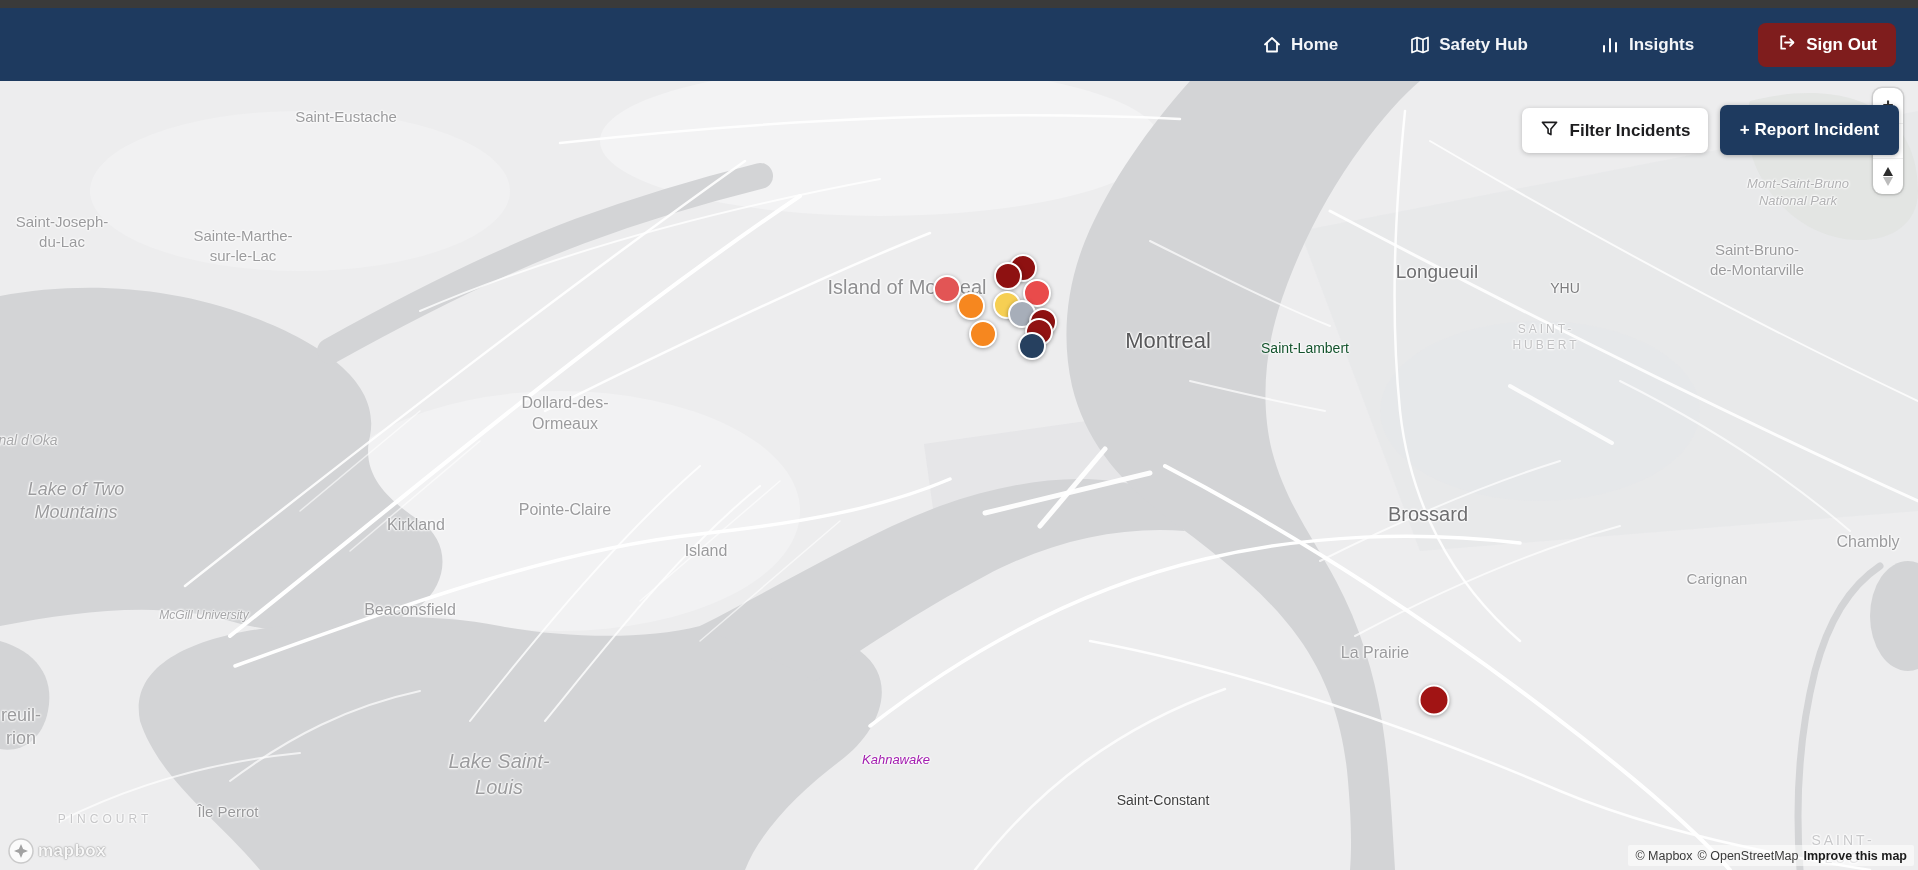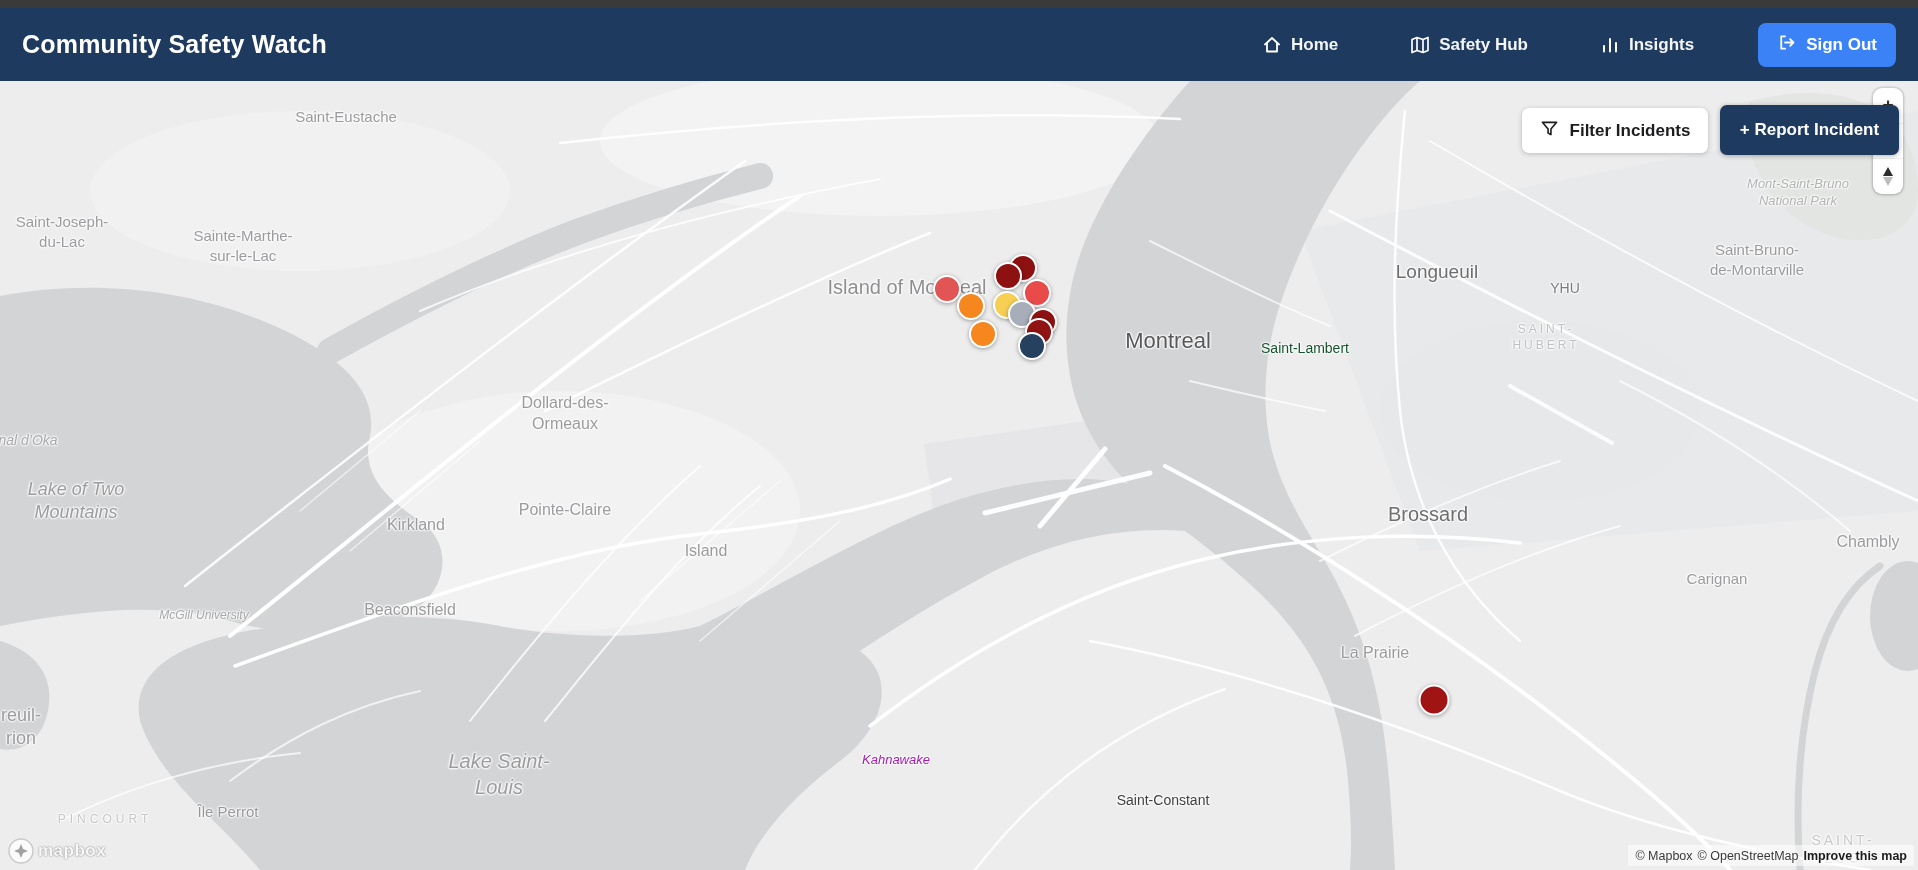--- a/index.html
+++ b/index.html
@@ -9,21 +9,21 @@
   
   .header{height:73px;background:#1e3a5f;display:flex;align-items:center;
     padding:0 22px;box-sizing:border-box;color:#fff;}
   .app-title{font-size:25px;font-weight:700;letter-spacing:.2px;}
   .spacer{flex:1;}
   .nav{display:flex;align-items:center;gap:60px;}
   .nav-item{display:flex;align-items:center;gap:9px;font-size:17px;font-weight:600;
     color:#f3f5f8;cursor:pointer;background:none;border:none;font-family:inherit;}
   .nav-item svg{display:block;}
   .signout-btn{margin-left:58px;display:flex;align-items:center;gap:10px;
-    background:#3b82f6;color:#fff;font-size:17px;font-weight:600;border:none;
+    background:#7f1d1d;color:#fff;font-size:17px;font-weight:600;border:none;
     border-radius:8px;padding:10px 19px;cursor:pointer;font-family:inherit;}
   
   .map{position:relative;width:1918px;height:789px;overflow:hidden;background:#ededee;}
   .map svg.base{position:absolute;left:0;top:0;z-index:0;}
   .map-label{position:absolute;z-index:1;transform:translate(-50%,-50%);
     text-align:center;white-space:pre-line;line-height:1.3;pointer-events:none;
     text-shadow:0 1px 2px rgba(255,255,255,.95),0 -1px 2px rgba(255,255,255,.95),
       1px 0 2px rgba(255,255,255,.95),-1px 0 2px rgba(255,255,255,.95);}
   .map-label.it{font-style:italic;}
   .incident-marker{position:absolute;z-index:2;border:2px solid #fff;border-radius:50%;
@@ -57,21 +57,20 @@
     align-items:center;gap:4px;opacity:.9;}
   .mapbox-logo .word{font-size:17px;font-weight:700;color:rgba(255,255,255,.96);
     letter-spacing:.5px;text-shadow:0 0 2px rgba(125,125,125,.9),0 0 1px rgba(125,125,125,.9);}
 </style>
 </head>
 <body>
 
 <div class="top-strip"></div>
 
 <header class="header">
-  <div class="app-title">Community Safety Watch</div>
   <div class="spacer"></div>
   <nav class="nav" id="nav">
       <button class="nav-item">
         <span>
           <svg width="20" height="20" viewBox="0 0 20 20" fill="none" stroke="#fff" stroke-width="1.8" stroke-linecap="round" stroke-linejoin="round">
             <path d="M3 9.5 L10 3 L17 9.5"></path>
             <path d="M5 8.2 V16.5 H15 V8.2"></path>
           </svg>
         </span>
         <span>Home</span>

